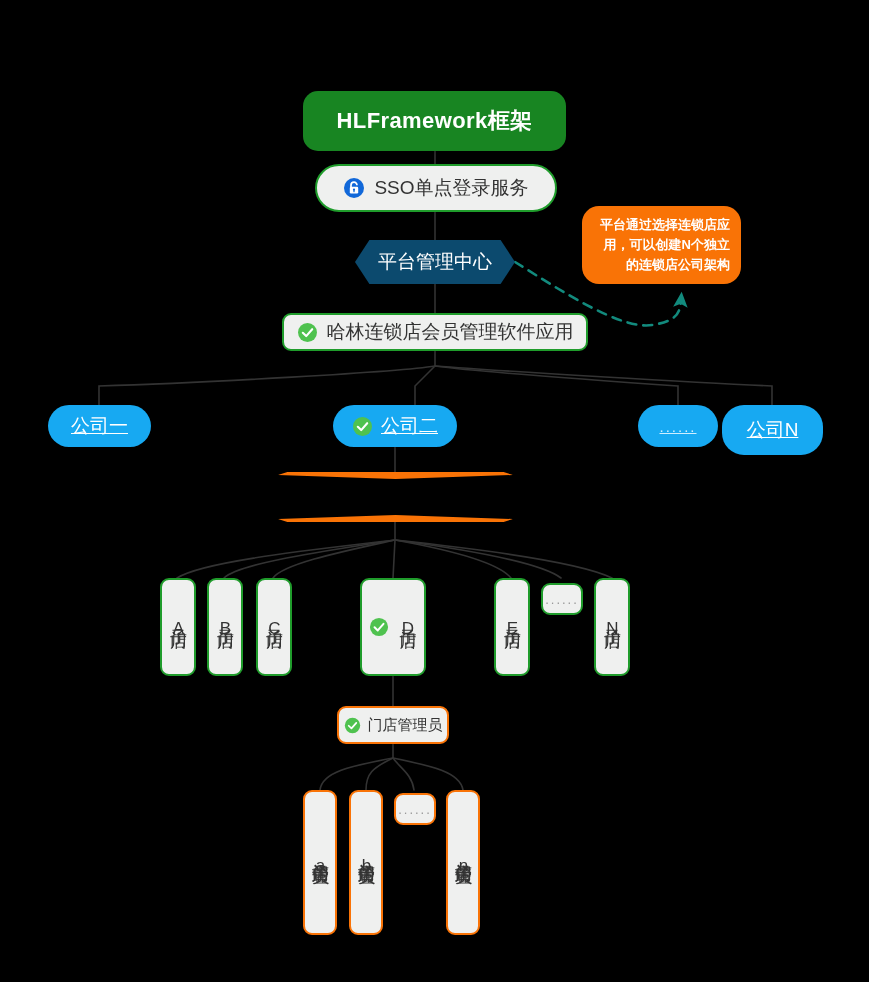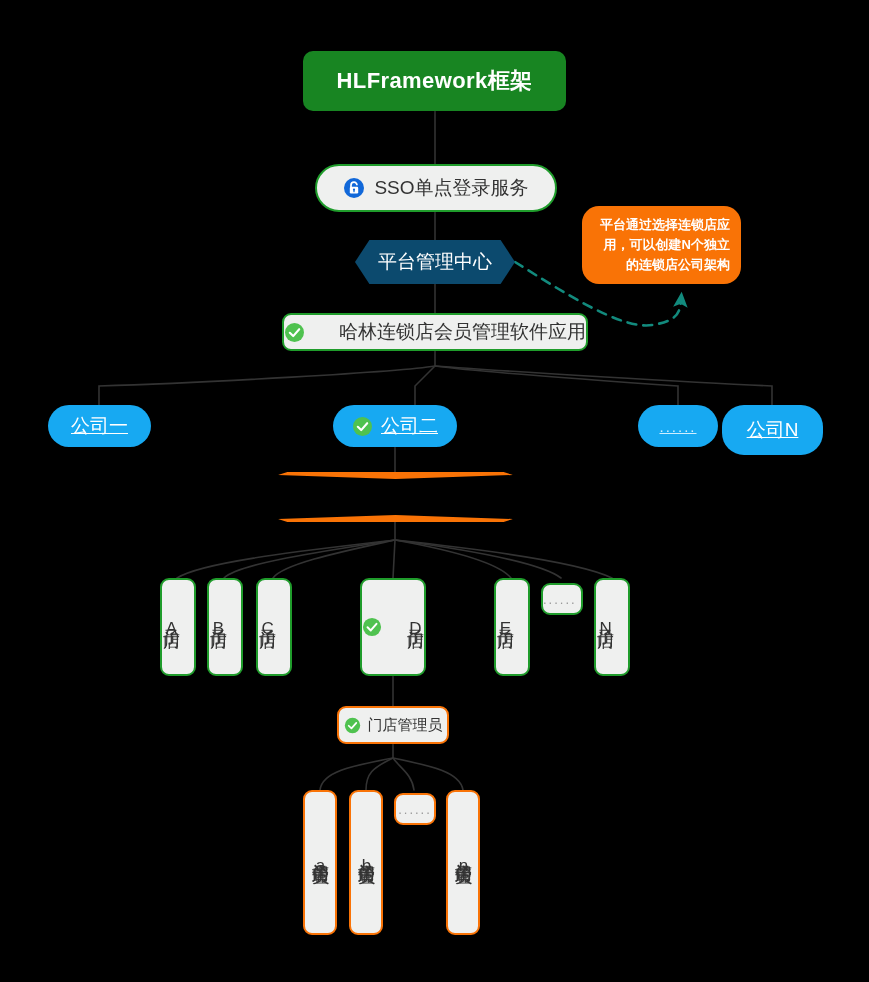--- a/index.html
+++ b/index.html
@@ -8,39 +8,39 @@
     font-family:"Liberation Sans","DejaVu Sans",sans-serif;
   }
   #stage{position:absolute;left:0;top:0;width:869px;height:982px;}
   #edges{position:absolute;left:0;top:0;width:869px;height:982px;pointer-events:none;}
 
   .node{position:absolute;box-sizing:border-box;display:flex;align-items:center;
         justify-content:center;text-align:center;}
 
   
   .n-root{
-    background:#188522;color:#fff;border-radius:10px;
+    background:#188522;color:#fff;border-radius:15px;
     font-size:22px;font-weight:bold;letter-spacing:.4px;
     box-shadow:0 1px 3px rgba(0,0,0,.25);
+    margin-top:40px;
   }
 
   
   .n-pill-green{
     background:#eff0ef;border:2px solid #1f9c2b;border-radius:26px;
     color:#333;font-size:19px;gap:9px;
     box-shadow:0 1px 2px rgba(0,0,0,.18);
     align-items:center;
   }
 
   
   .n-rect-green{
     background:#eff0ef;border:2px solid #1f9c2b;border-radius:9px;
     color:#333;font-size:19px;gap:9px;
     box-shadow:0 1px 2px rgba(0,0,0,.18);
-    justify-content:space-between;
   }
 
   
   .n-hex{
     background:#0c4a6e;color:#fff;font-size:19px;
     clip-path:polygon(9% 0,91% 0,100% 50%,91% 100%,9% 100%,0 50%);
     filter:drop-shadow(0 1px 2px rgba(0,0,0,.25));
   }
 
   

